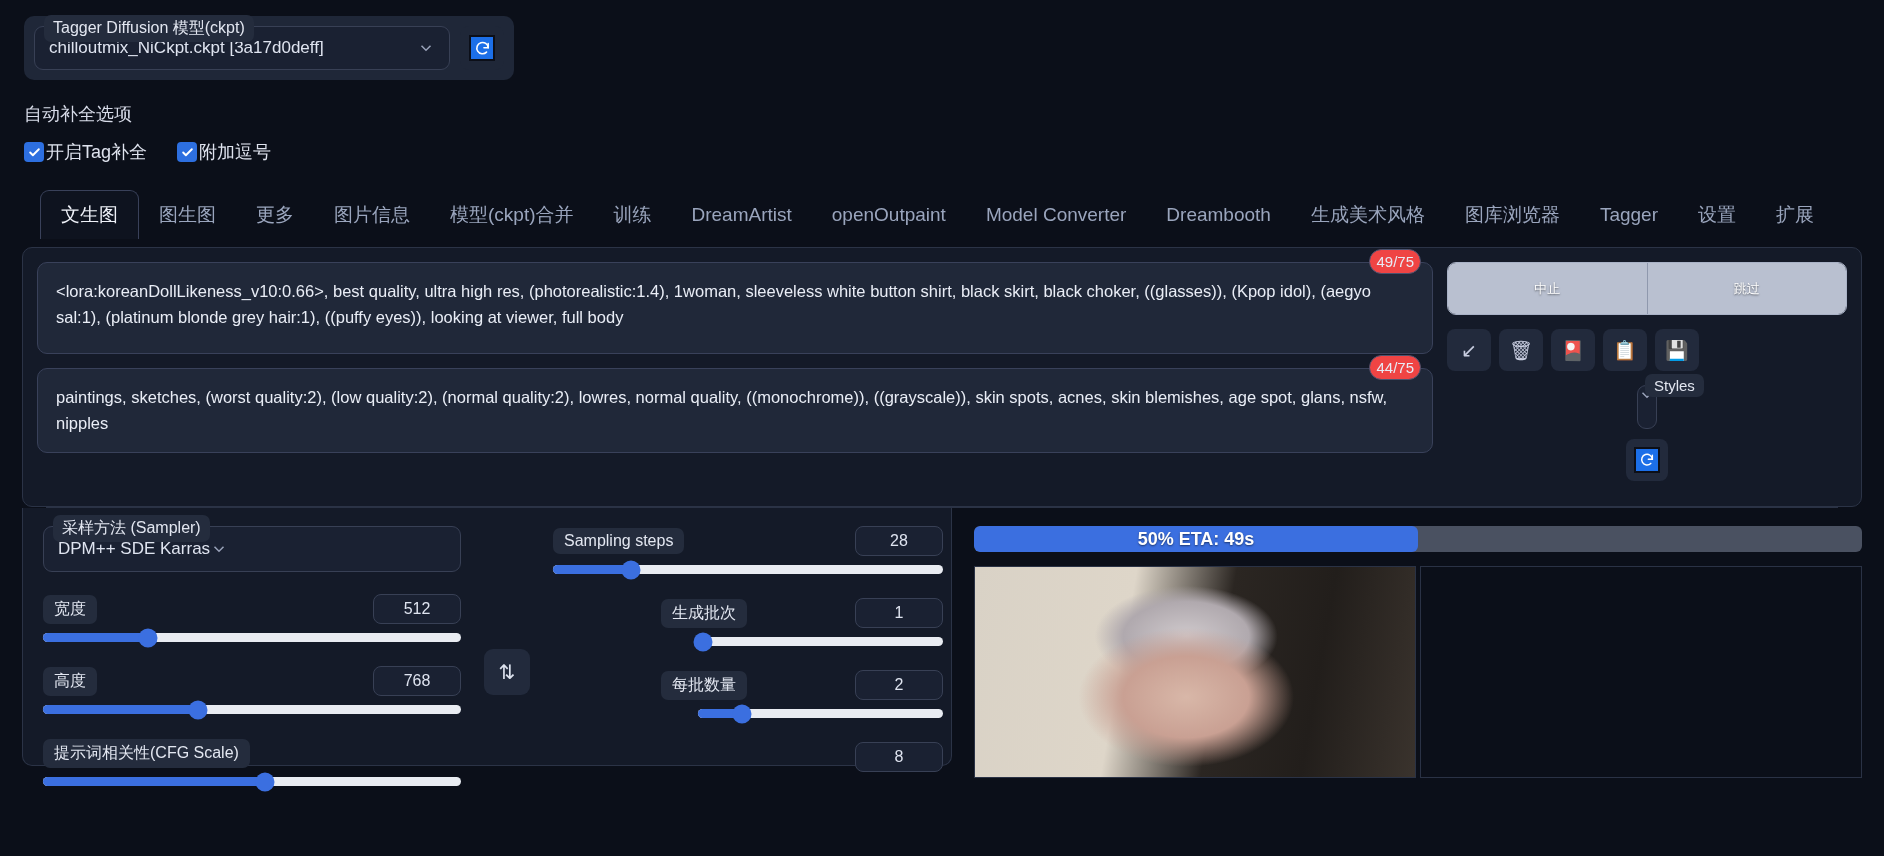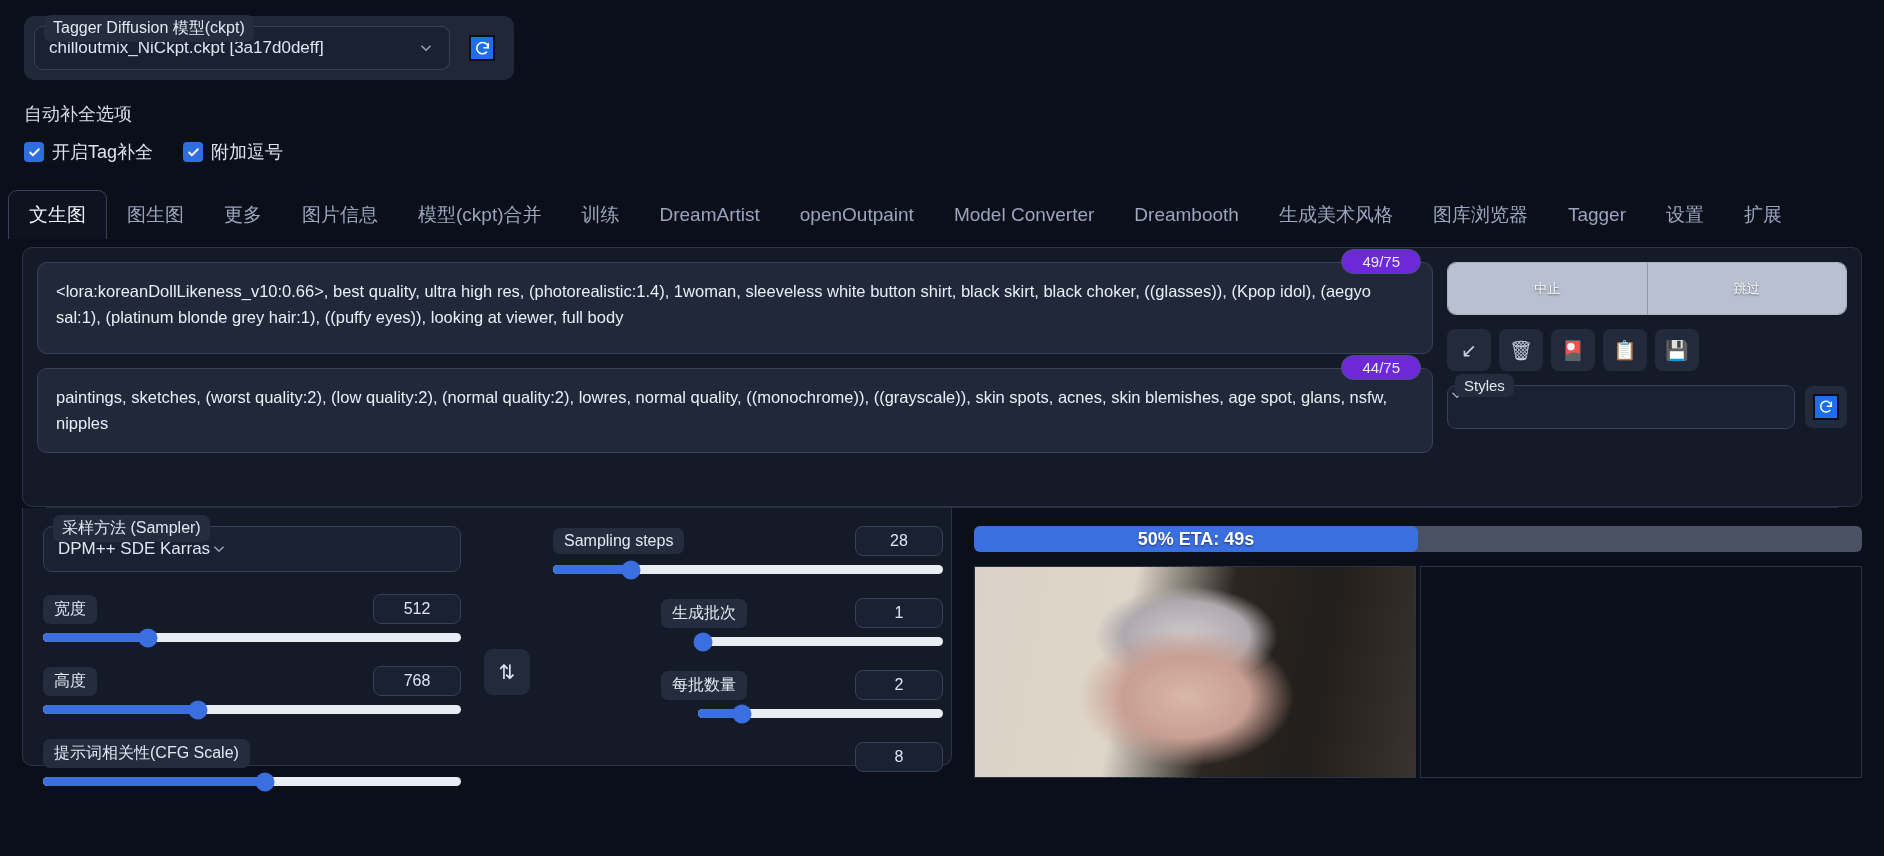--- a/index.html
+++ b/index.html
@@ -75,34 +75,34 @@
     border: 2px solid #0c0f18;
     display: flex; align-items: center; justify-content: center;
   }
 
   
   .autocomplete {
     padding: 22px 24px 0 24px;
   }
   .ac-title { font-size: 18px; color: #d7dbe8; margin-bottom: 14px; }
   .ac-row { display: flex; gap: 30px; align-items: center; }
-  .chk-item { display: flex; align-items: center; gap: 8px; }
+  .chk-item { display: flex; align-items: center; gap: 2px; }
   .chk {
     width: 20px; height: 20px;
     background: #2d6fe0;
     border-radius: 4px;
     display: flex; align-items: center; justify-content: center;
   }
   .chk svg { display: block; }
   .chk-label { font-size: 18px; color: #dfe3ee; }
 
   
   .tabbar {
     margin-top: 26px;
-    padding: 0 8px;
+    padding: 0 40px;
     display: flex;
     flex-wrap: wrap;
     align-items: center;
     column-gap: 0px;
     row-gap: 0px;
   }
   .tab {
     padding: 11px 20px;
     font-size: 19px;
     color: #9aa5bd;
@@ -145,24 +145,24 @@
     color: #e9edf6;
     min-height: 92px;
     word-wrap: break-word;
   }
   #prompt-textarea { min-height: 92px; }
   #neg-textarea { min-height: 66px; }
   .token-badge {
     position: absolute;
     top: -13px;
     right: 12px;
-    background: #6d28d9;
+    background: #ef4444;
     border: 1px solid #4a5370;
     border-radius: 14px;
-    padding: 3px 20px;
+    padding: 3px 6px;
     font-size: 15px;
     color: #e7ebf5;
     z-index: 4;
   }
 
   
   .action-col { width: 400px; flex: 0 0 400px; }
   .big-btns {
     display: flex;
     border-radius: 9px;
@@ -182,21 +182,21 @@
   .big-btn + .big-btn { border-left: 1px solid #8f98ad; }
 
   .icon-row { display: flex; gap: 8px; margin-bottom: 14px; }
   .icon-btn {
     width: 44px; height: 42px;
     background: #222a3c;
     border-radius: 8px;
     display: flex; align-items: center; justify-content: center;
     font-size: 19px;
   }
-  .styles-row { display: flex; gap: 10px; align-items: center; }
+  .styles-row { display: flex; gap: 10px; align-items: center; flex-direction: column; }
   .styles-wrap { position: relative; flex: 1; }
   .styles-box {
     height: 44px;
     background: #1a2132;
     border: 1px solid #384055;
     border-radius: 9px;
     position: relative;
   }
   .styles-label {
     position: absolute;

